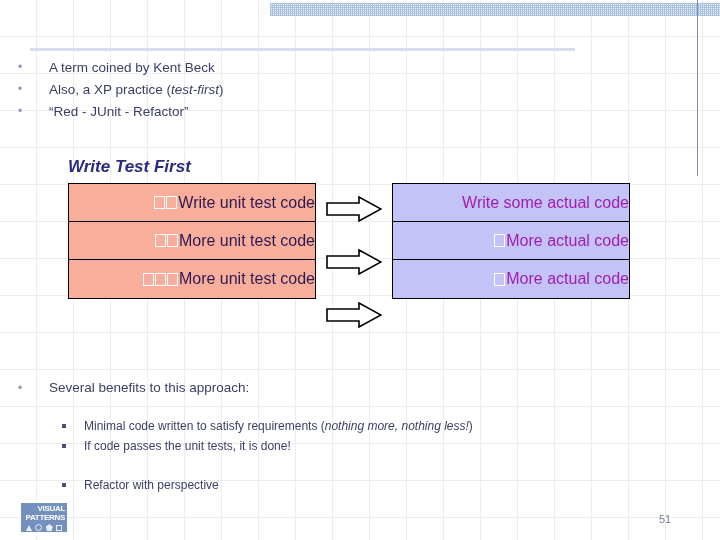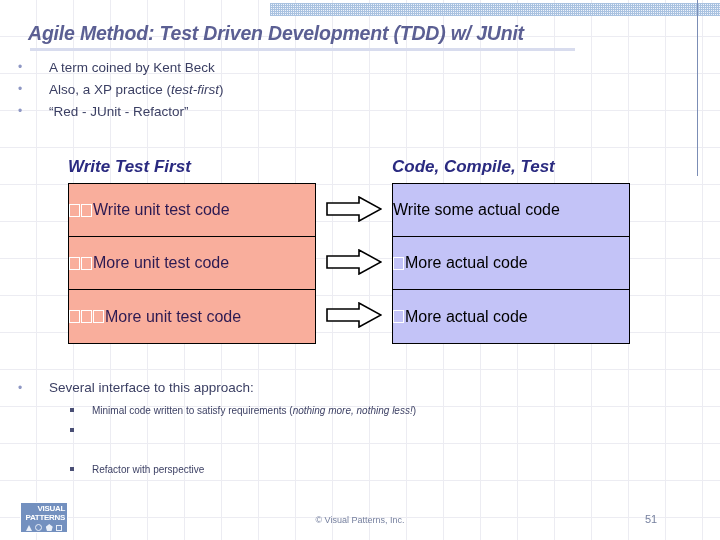--- a/index.html
+++ b/index.html
@@ -104,30 +104,30 @@
   .tbl {
     position: absolute;
     top: 183px;
     border: 1px solid #000000;
     box-sizing: border-box;
   }
   #tbl-left  { left: 68px;  width: 248px; }
   #tbl-right { left: 392px; width: 238px; }
 
   .cell {
-    height: 53px;
+    height: 38px;
     box-sizing: border-box;
     display: flex;
     align-items: center;
-    justify-content: flex-start;
+    justify-content: flex-end;
     font-size: 16px;
     white-space: nowrap;
   }
   #tbl-left  .cell { background: #f9ae9c; color: #2c1a52; border-bottom: 1px solid #000; }
-  #tbl-right .cell { background: #c3c3f7; color: #000000; border-bottom: 1px solid #000; }
+  #tbl-right .cell { background: #c3c3f7; color: #a21caf; border-bottom: 1px solid #000; }
   #tbl-left  .cell:last-child,
   #tbl-right .cell:last-child { border-bottom: none; }
 
   .tofu {
     display: inline-block;
     width: 11px;
     height: 13px;
     border: 1.5px solid #ffffff;
     box-sizing: border-box;
     margin-right: 1px;
@@ -156,24 +156,25 @@
     white-space: nowrap;
   }
   #bb-main .dot {
     display: inline-block;
     width: 31px;
     color: #8e97c4;
     font-size: 12px;
   }
   .sb {
     position: absolute;
-    left: 70px;
-    font-size: 10px;
+    left: 62px;
+    font-size: 12px;
     color: #3b3f63;
     white-space: nowrap;
+    margin-top: 14px;
   }
   .sb .sq {
     display: inline-block;
     width: 4px;
     height: 4px;
     background: #4a4f75;
     margin-right: 18px;
     vertical-align: 2px;
   }
   .sb em { font-style: italic; }
@@ -234,48 +235,46 @@
     width: 720px;
     text-align: center;
     font-size: 9px;
     color: #76809f;
   }
   #pagenum {
     position: absolute;
     left: 645px;
     top: 513px;
     width: 40px;
-    text-align: left;
+    text-align: center;
     font-size: 11px;
     color: #76809f;
   }
 </style>
 </head>
 <body>
 
 <div id="slide">
 
   <div id="top-banner"></div>
   <div id="right-rule"></div>
 
-  <div id="title">Agile Method: Test Driven Development (TDD) w/ JUnit</div>
   <div id="title-rule"></div>
 
   <div class="tb" id="tb1">
     <span class="dot">•</span><span>Also, a XP practice (</span><em>test-first</em><span>)</span>
   </div>
   <div class="tb" id="tb0">
     <span class="dot">•</span><span>A term coined by Kent Beck</span>
   </div>
   <div class="tb" id="tb2">
     <span class="dot">•</span><span>“Red - JUnit - Refactor”</span>
   </div>
 
   <div class="colhead" id="colhead-left">Write Test First</div>
-  <div class="colhead" id="colhead-right">Code, Compile, Test</div>
 
   <div class="tbl" id="tbl-left">
     <div class="cell">
       <span class="tofu"></span>
         <span class="tofu"></span>
         <span>Write unit test code</span>
     </div>
     <div class="cell">
       <span class="tofu"></span>
         <span class="tofu"></span>
@@ -307,40 +306,39 @@
     <polygon points="1,7 33,7 33,1 55,13 33,25 33,19 1,19" fill="#ffffff" stroke="#000000" stroke-width="1.6"></polygon>
   </svg>
   <svg class="arrow" id="arrow1" viewBox="0 0 56 26">
     <polygon points="1,7 33,7 33,1 55,13 33,25 33,19 1,19" fill="#ffffff" stroke="#000000" stroke-width="1.6"></polygon>
   </svg>
   <svg class="arrow" id="arrow2" viewBox="0 0 56 26">
     <polygon points="1,7 33,7 33,1 55,13 33,25 33,19 1,19" fill="#ffffff" stroke="#000000" stroke-width="1.6"></polygon>
   </svg>
 
   <div id="bb-main">
-    <span class="dot">•</span><span>Several interface to this approach:</span>
+    <span class="dot">•</span><span>Several benefits to this approach:</span>
   </div>
 
   <div class="sb" id="sb0">
     <span class="sq"></span><span>Minimal code written to satisfy requirements (</span><em>nothing more, nothing less!</em><span>)</span>
   </div>
   <div class="sb" id="sb1">
-    <span class="sq"></span>
+    <span class="sq"></span><span>If code passes the unit tests, it is done!</span>
   </div>
   <div class="sb" id="sb3">
     <span class="sq"></span><span>Refactor with perspective</span>
   </div>
 
   <div id="logo">
     <div class="lg-l1">VISUAL</div>
     <div class="lg-l2">PATTERNS</div>
     <div class="lg-shapes">
       <span class="sh sh-tri"></span>
       <span class="sh sh-cir"></span>
       <span class="sh sh-pent"></span>
       <span class="sh sh-sq"></span>
     </div>
   </div>
 
-  <div id="copyright">© Visual Patterns, Inc.</div>
   <div id="pagenum">51</div>
 
 </div>
 
 </body></html>

